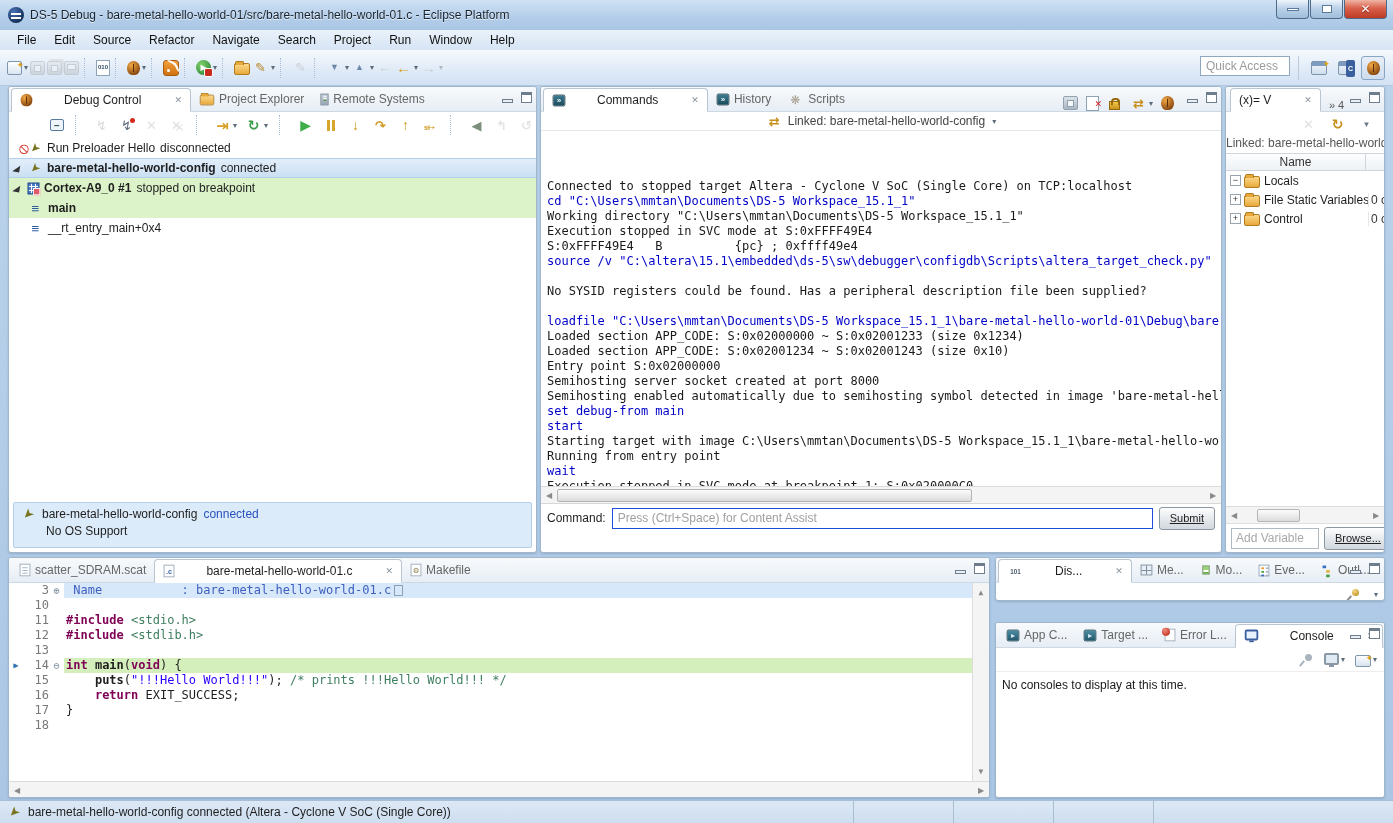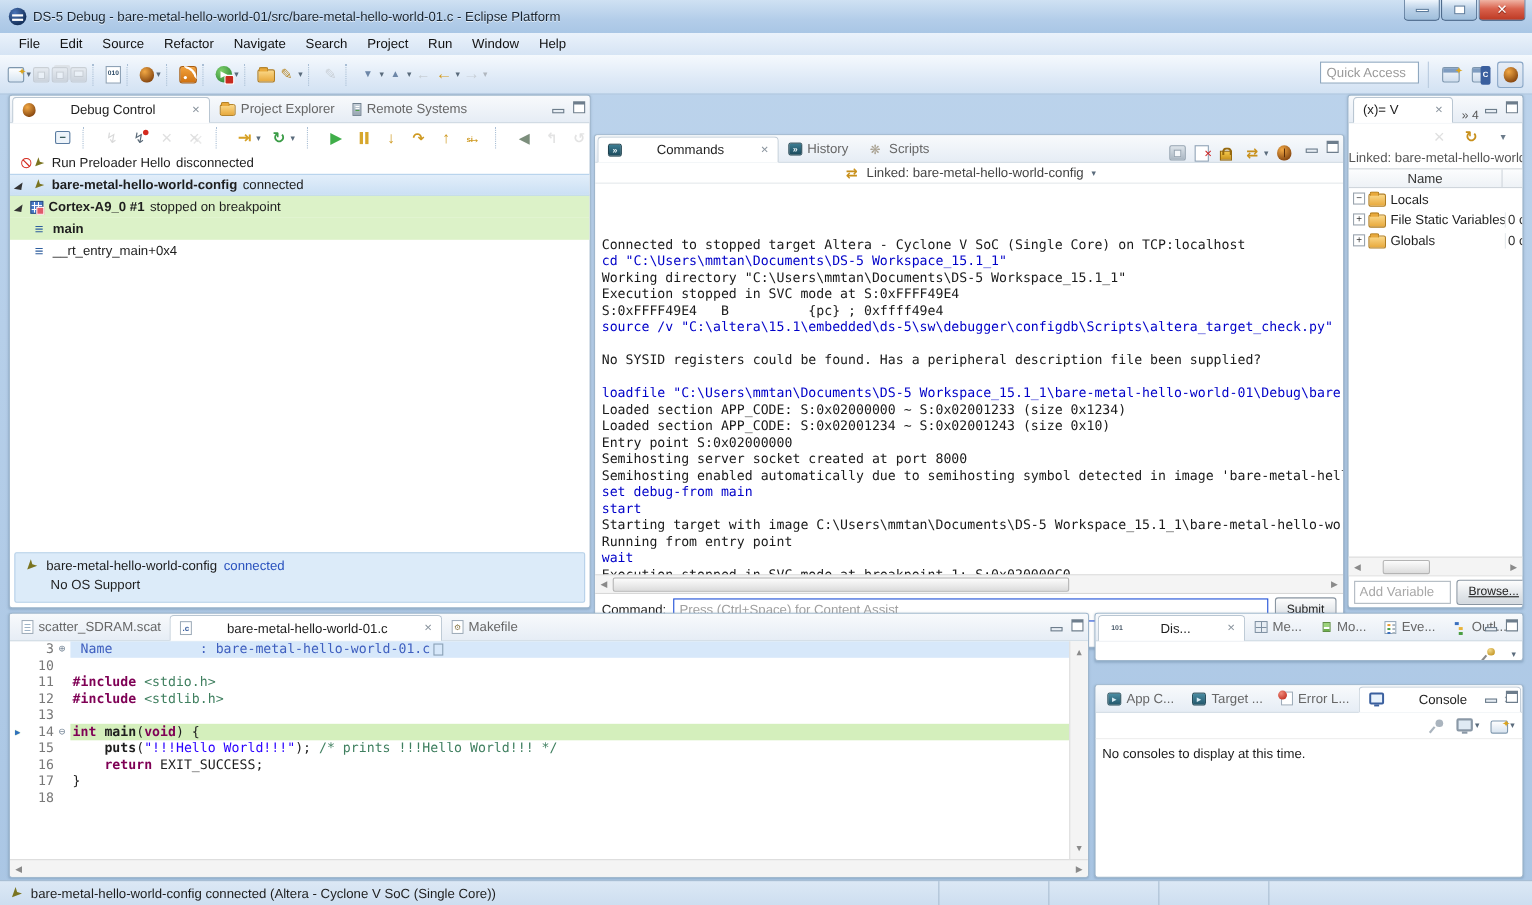--- a/index.html
+++ b/index.html
@@ -181,21 +181,21 @@
 .trow .lab.b{font-weight:bold;}
 .trow .st{margin-left:5px;color:#1e1e1e;}
 .dc-footer{position:absolute;left:4px;right:4px;bottom:4px;height:46px;background:#dcebf9;
   border:1px solid #b4cfe8;border-radius:2px;padding:4px 6px;}
 .dc-footer .l1{display:flex;align-items:center;gap:6px;}
 .dc-footer .l1 .cn{color:#1e1e1e;}
 .dc-footer .l1 .cs{color:#2a52be;}
 .dc-footer .l2{margin-left:26px;margin-top:3px;color:#1e1e1e;}
 
 
-#commands-panel{left:540px;top:86px;width:682px;height:467px;margin-top:36px;}
+#commands-panel{left:540px;top:86px;width:682px;height:467px;}
 #commands-panel .tabbar .mmbtns{top:5px;}
 .cmd-toolbar{position:absolute;right:46px;top:4px;display:flex;gap:6px;align-items:center;}
 .linked-row{height:19px;display:flex;align-items:center;justify-content:center;gap:5px;color:#444;
   border-bottom:1px solid #e4e8ec;}
 .linked-row .dd{font-size:8px;}
 .console-out{font-family:"DejaVu Sans Mono","Liberation Mono",monospace;font-size:12px;line-height:15px;
   padding:3px 6px;height:355px;overflow:hidden;white-space:pre;}
 .cline{height:15px;}
 .cline.cmd{color:#0000c8;}
 .cline.out{color:#1a1a1a;}
@@ -679,21 +679,21 @@
       </div>
       <div class="vrow">
         <span class="box" data-box="plus"></span>
         <span class="gi" data-icon="folder"></span>
         <span class="vname">File Static Variables</span>
         <span class="vval">0 o</span>
       </div>
       <div class="vrow">
         <span class="box" data-box="plus"></span>
         <span class="gi" data-icon="folder"></span>
-        <span class="vname">Globals</span>
+        <span class="vname">Control</span>
         <span class="vval">0 o</span>
       </div>
     </div>
   <div class="vars-bottom">
     <div class="hsb">
       <span class="arr">◀</span>
       <span class="track">
           <span class="thumb" style="left:12%;width:34%;"></span>
         </span>
       <span class="arr">▶</span>

